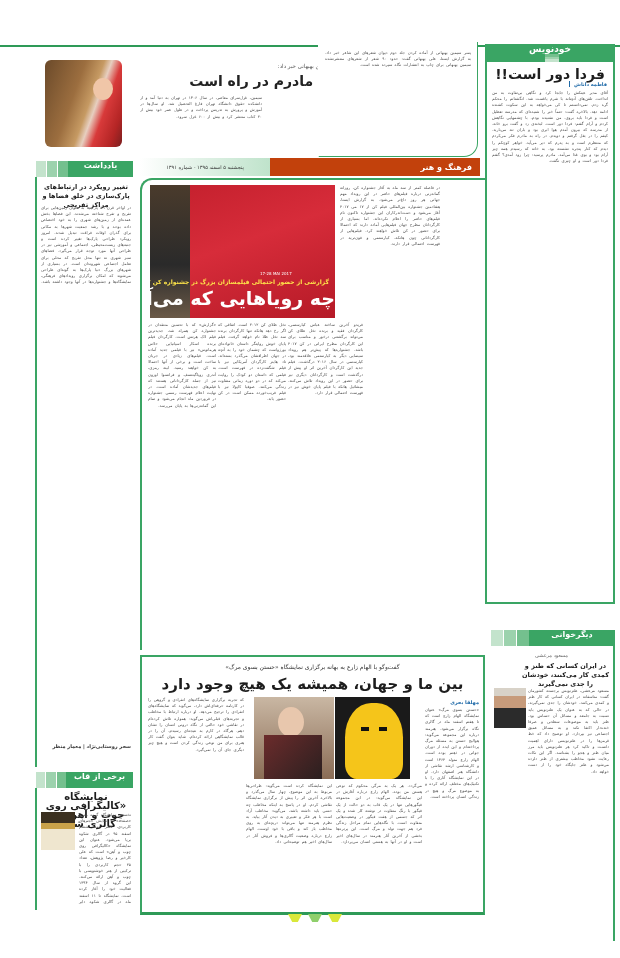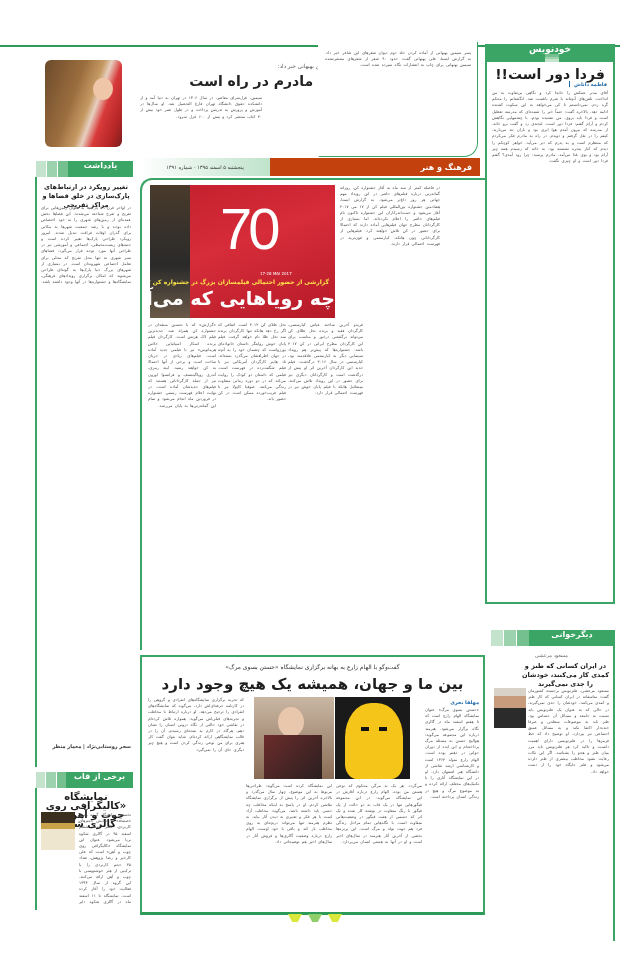--- a/index.html
+++ b/index.html
@@ -84,21 +84,20 @@
 </div>
 <div class="abs" style="left:35px; top:788px; width:100px; height:122px; border-left:2px solid #3aa564;">
   <div class="abs h-strong" style="left:4px; right:4px; top:4px; font-size:10px; line-height:9px;">نمایشگاه «کالیگرافی روی چوب و آهن» در گالری شکوه</div>
   <div class="abs" style="left:4px; top:24px; width:34px; height:38px; background:linear-gradient(180deg,#3b3020 0 30%,#c9a24a 30% 45%,#efe6cf 45% 100%);"></div>
   <div class="abs filler" style="left:4px; right:4px; top:24px; height:94px; shape-outside:none; padding-left:38px;">نخستین نمایشگاه گروه هنری «صفحه» با نمایش حجم‌های کاربردی، عصر جمعه ششم اسفند ۹۵ در گالری شکوه برپا می‌شود. عنوان این نمایشگاه «کالیگرافی روی چوب و آهن» است که علی کارخیر و رضا پژوهش، تعداد ۲۵ حجم کاربردی را با ترکیبی از هنر خوشنویسی با چوب و آهن ارائه می‌کنند. این گروه از سال ۱۳۹۴ فعالیت خود را آغاز کرده است. نمایشگاه تا ۱۱ اسفند ماه در گالری شکوه دایر است و علاقه‌مندان می‌توانند همه روزه از ساعت ۱۶ تا ۲۰ از آثار دیدن کنند.</div>
 </div>
 
 <div class="abs" style="left:140px; top:178px; width:345px; height:472px; border:2px solid #3aa564; border-radius:12px 0 0 0; border-right:none; border-bottom:none;"></div>
 <div class="abs" style="left:150px; top:185px; width:185px; height:133px; background:linear-gradient(160deg,#c21f2c 0%,#d72c3a 45%,#b51a27 100%); overflow:hidden;">
   <div class="abs" style="left:0; top:0; width:40px; height:133px; background:linear-gradient(180deg,#4a3b2c,#2a2a2a 60%,#6b5a48);"></div>
-  <div class="abs" style="left:70px; top:10px; font-size:58px; font-weight:200; color:#fff; font-family:'Liberation Sans', sans-serif; letter-spacing:-4px; direction:ltr;">70</div>
   <div class="abs" style="left:110px; top:86px; font-size:4px; color:#fff; direction:ltr;">17-28 MAI 2017</div>
   <div class="abs" style="left:6px; right:6px; top:93px; font-size:6px; color:#ffe64a; font-weight:bold; text-align:center; white-space:nowrap;">گزارشی از حضور احتمالی فیلمسازان بزرگ در جشنواره کن ۲۰۱۷</div>
   <div class="abs" style="left:0; right:0; top:102px; font-size:19px; color:#fff; font-weight:bold; text-align:center; white-space:nowrap;">چه رویاهایی که می‌آیند!؟</div>
 </div>
 <div class="abs filler" style="left:340px; width:100px; top:185px; height:460px;">در فاصله کمتر از سه ماه به آغاز جشنواره کن، روزانه گمانه‌زنی درباره فیلم‌های حاضر در این رویداد مهم جهانی هر روز داغ‌تر می‌شود. به گزارش ایسنا، هفتادمین جشنواره بین‌المللی فیلم کن از ۱۷ می ۲۰۱۷ آغاز می‌شود و دست‌اندرکاران این جشنواره تاکنون نام فیلم‌های حاضر را اعلام نکرده‌اند. اما بسیاری از کارگردانان مطرح جهان فیلم‌هایی آماده دارند که احتمالا برای حضور در کن تلاش خواهند کرد. فیلم‌هایی از کارگردانانی چون هانکه، کیارستمی و فون‌تریه در فهرست احتمالی قرار دارند.</div>
 <div class="abs filler" style="left:288px; width:75px; top:322px; height:322px;">فریدو آخرین ساخته عباس کیارستمی، کارگردان فقید و برنده نخل طلای کن می‌تواند برگشتنی درخور و مناسب برای این کارگردان مطرح ایرانی در کن ۲۰۱۷ باشد. جشنواره‌ها که پیش‌تر هم رویداد سینمایی دیگر به کیارستمی علاقه‌مند بود، کیارستمی در سال ۲۰۱۶ درگذشت. فیلم جدید این کارگردان آخرین اثر او پیش از درگذشت است و کارگردانان دیگری نیز برای حضور در این رویداد تلاش می‌کنند. میشائیل هانکه با فیلم پایان خوش نیز در فهرست احتمالی قرار دارد.</div>
 <div class="abs filler" style="left:218px; width:68px; top:322px; height:322px;">نخل طلای کن ۲۰۱۲ است. اتفاقی که اگر رخ دهد هانکه تنها کارگردان برنده سه نخل طلا نام خواهد گرفت. فیلم پایان خوش روایتگر داستان خانواده‌ای بورژواست که چشمان خود را به آنچه در جهان اطرافشان می‌گذرد بسته‌اند. تاد هاینز کارگردان آمریکایی نیز با فیلم شگفت‌زده در فهرست است. فیلمی که داستان دو کودک را روایت می‌کند که در دو دوره زمانی متفاوت زندگی می‌کنند. صوفیا کاپولا نیز با فیلم فریب‌خورده ممکن است در کن حضور یابد.</div>
 <div class="abs filler" style="left:148px; width:68px; top:322px; height:322px;">«گزارش» که با تحسین منتقدان در جشنواره کن همراه شد، جدیدترین فیلم لاک هرتس است. کارگردان فیلم برنده اسکار اسپانیایی «لاس هرمانوس» نیز با فیلمی جدید آماده است. فیلم‌های زیادی در جریان ساخت است و برخی از آنها احتمالا به کن خواهند رسید. لینه رمزی، آندری زویاگینتسف و فرانسوا اوزون نیز از جمله کارگردانانی هستند که فیلم‌های جدیدشان آماده است. در نهایت اعلام فهرست رسمی جشنواره در فروردین ماه انجام می‌شود و تمام این گمانه‌زنی‌ها به پایان می‌رسد.</div>
 
 <div class="abs" style="left:490px; top:630px; width:125px; height:16px; display:flex;">

